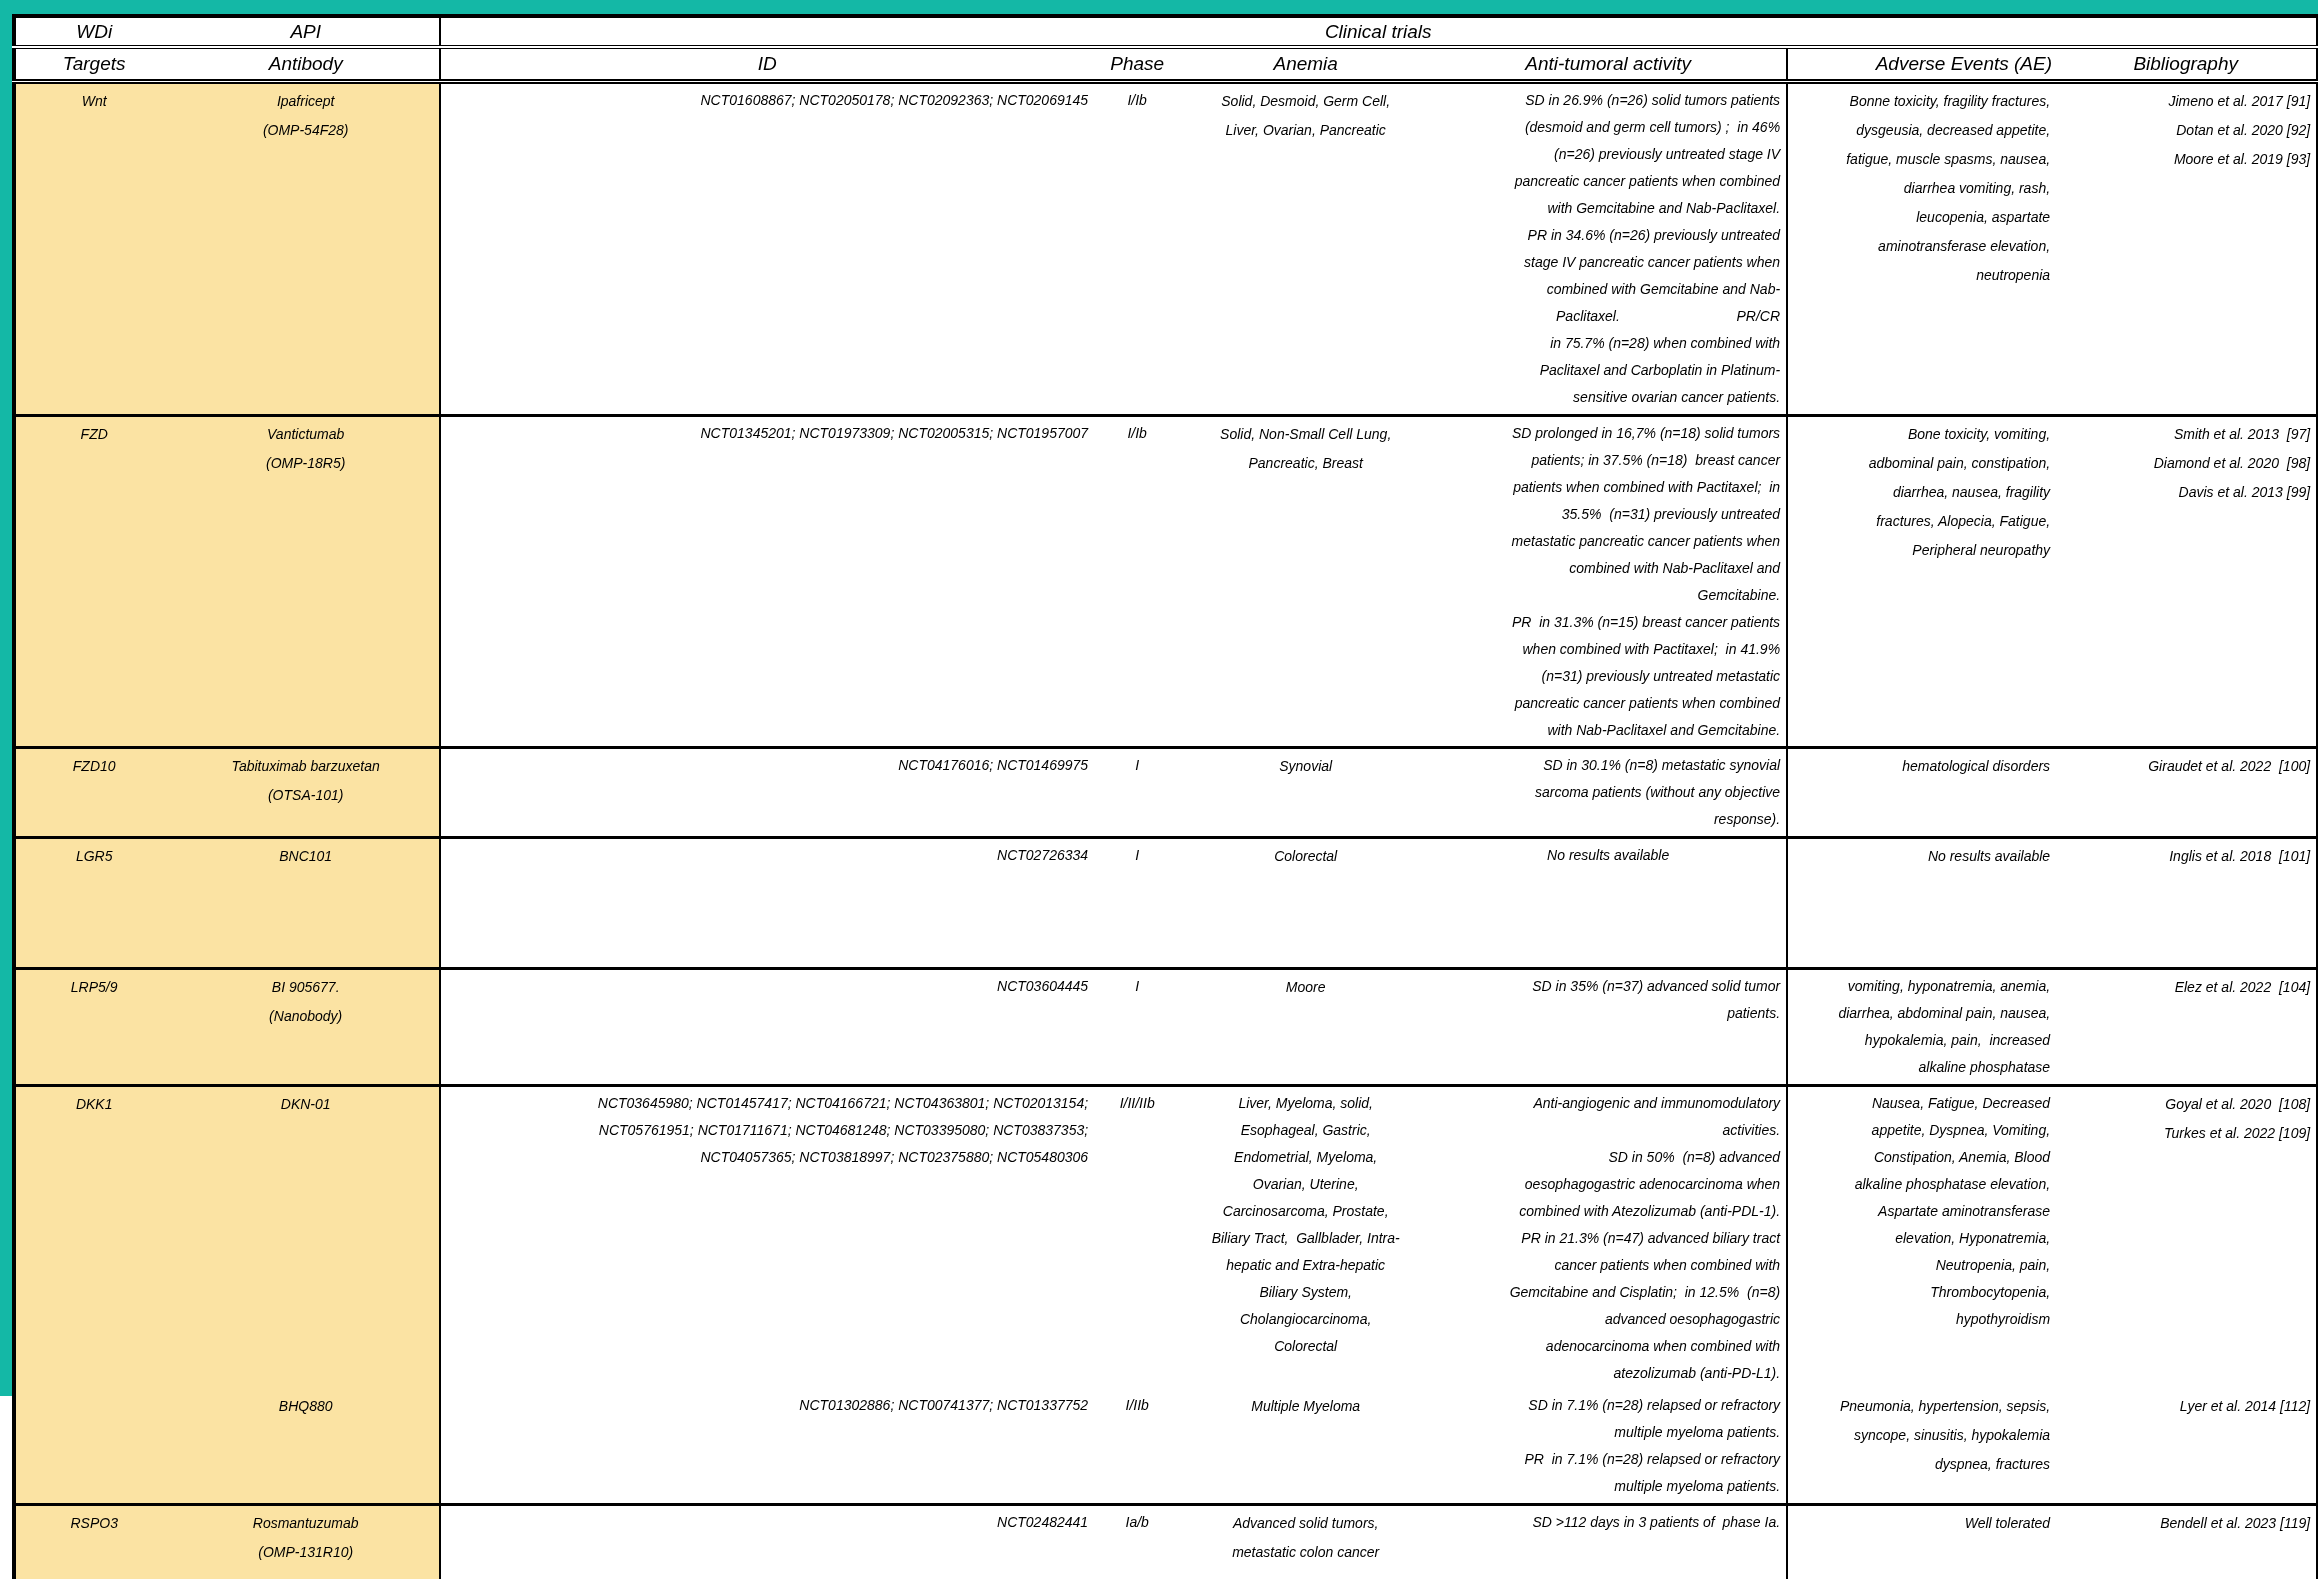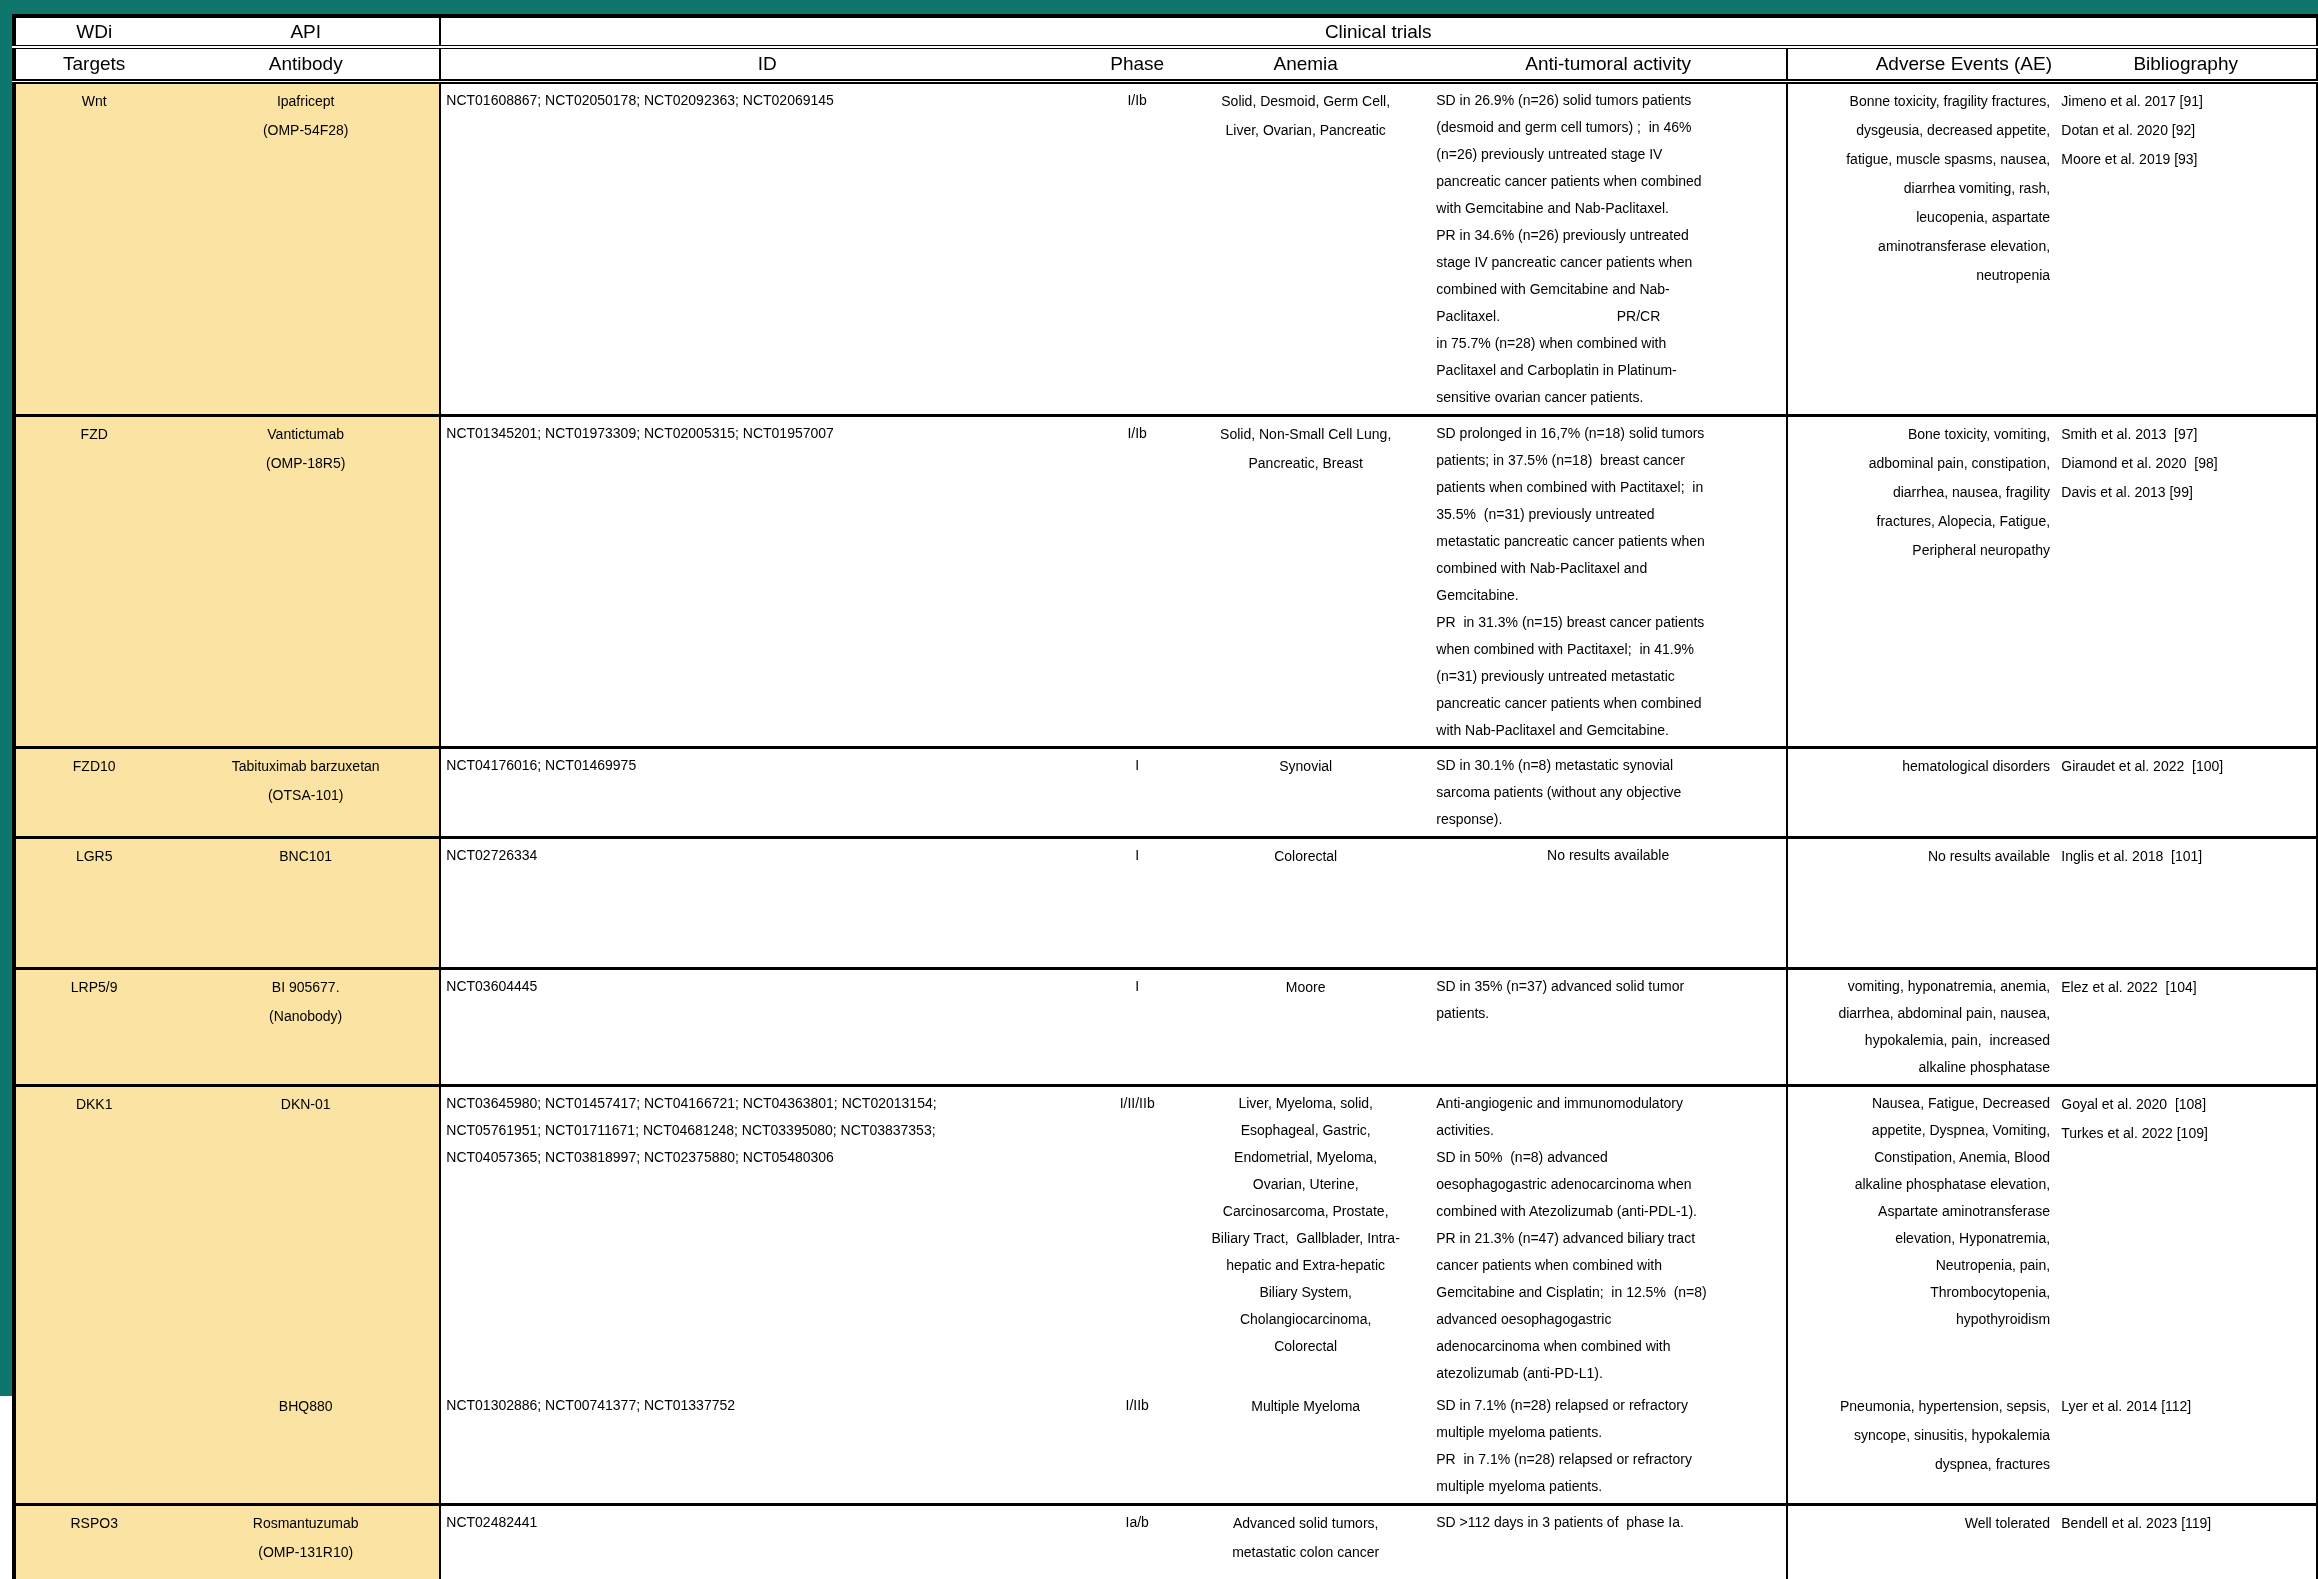--- a/index.html
+++ b/index.html
@@ -1,17 +1,17 @@
 <!DOCTYPE html>
 <html style="font-size:7.5px"><head>
 <meta charset="utf-8">
 <style>
   html,body{margin:0;padding:0;background:#ffffff;}
   body{width:2319px;height:1580px;font-family:"Liberation Sans",sans-serif;color:#000;}
-  .sheet{position:relative;width:2319px;height:1396px;background:#0f766e;}
+  .sheet{position:relative;width:2319px;height:1396px;background:#14b8a6;font-style:italic;}
   table.trials{
     position:absolute;left:11.7px;top:14px;
     width:2305px;
     border-collapse:collapse;
     table-layout:fixed;
     border:4.2px solid #000;
     background:#fff;
   }
   td,th{
     vertical-align:top;
@@ -32,21 +32,21 @@
   tr.r-wnt{height:326px;}
   tr.r-fzd{height:331px;}
   tr.r-fzd10{height:89px;}
   tr.r-lgr5{height:131px;}
   tr.r-lrp56{height:117px;}
   tr.r-dkn01{height:302px;}
   tr.r-bhq880{height:112px;margin-top:16px;}
   tr.r-rspo3{height:87px;}
   .hl{background:#FBE3A3;}
   .c{text-align:center;}
-  .l{text-align:left;}
+  .l{text-align:right;}
   .tight{line-height:27px;}
   .airy{line-height:29px;}
   .vr-r{border-right:2.8px solid #000;}
   .vr-l{border-left:2.3px solid #000;text-align:right;}
 </style>
 </head>
 <body>
 
 <div class="sheet">
   <table class="trials">

